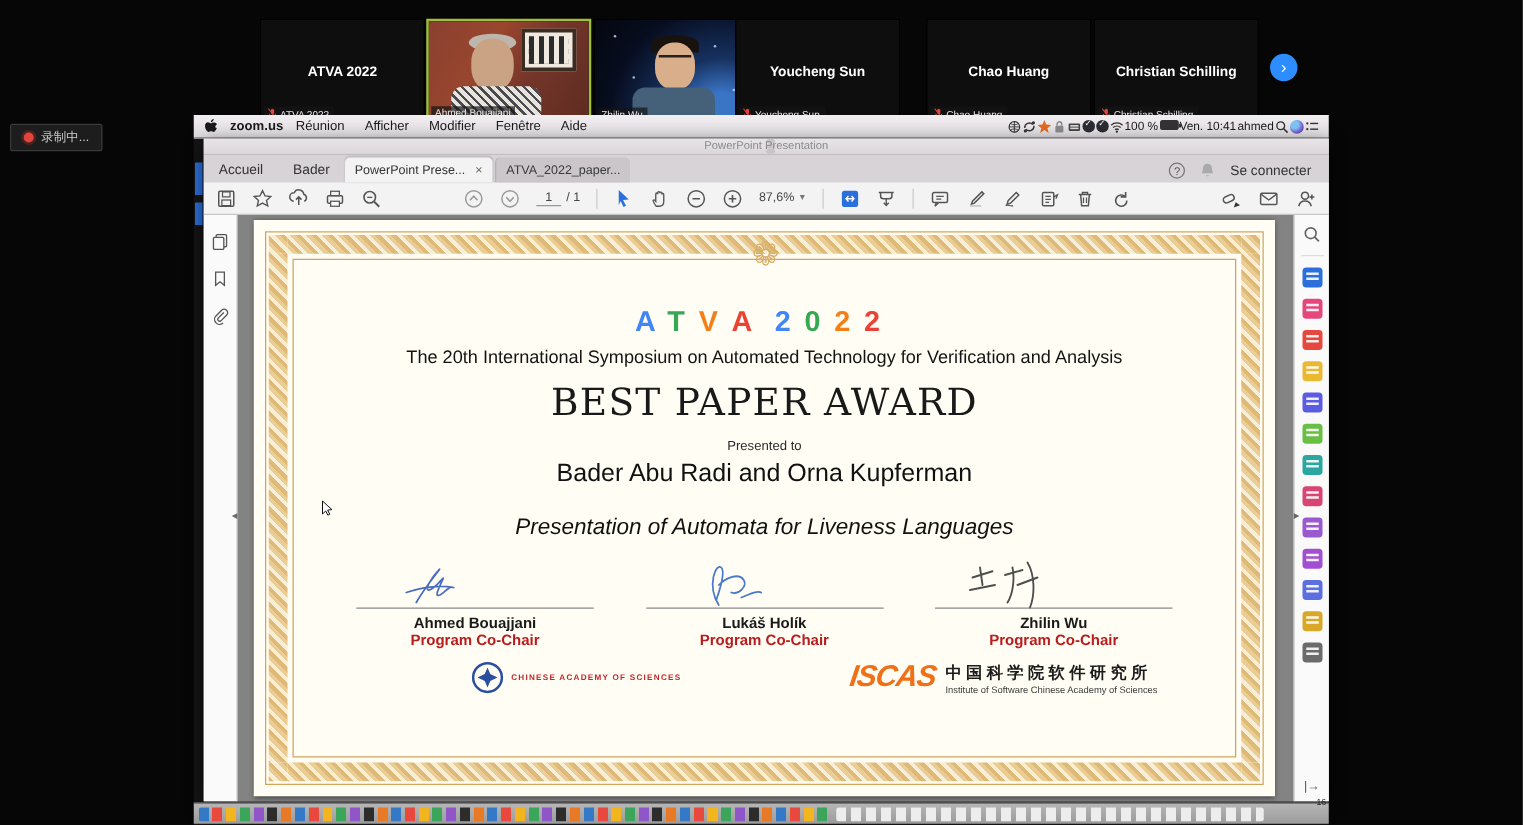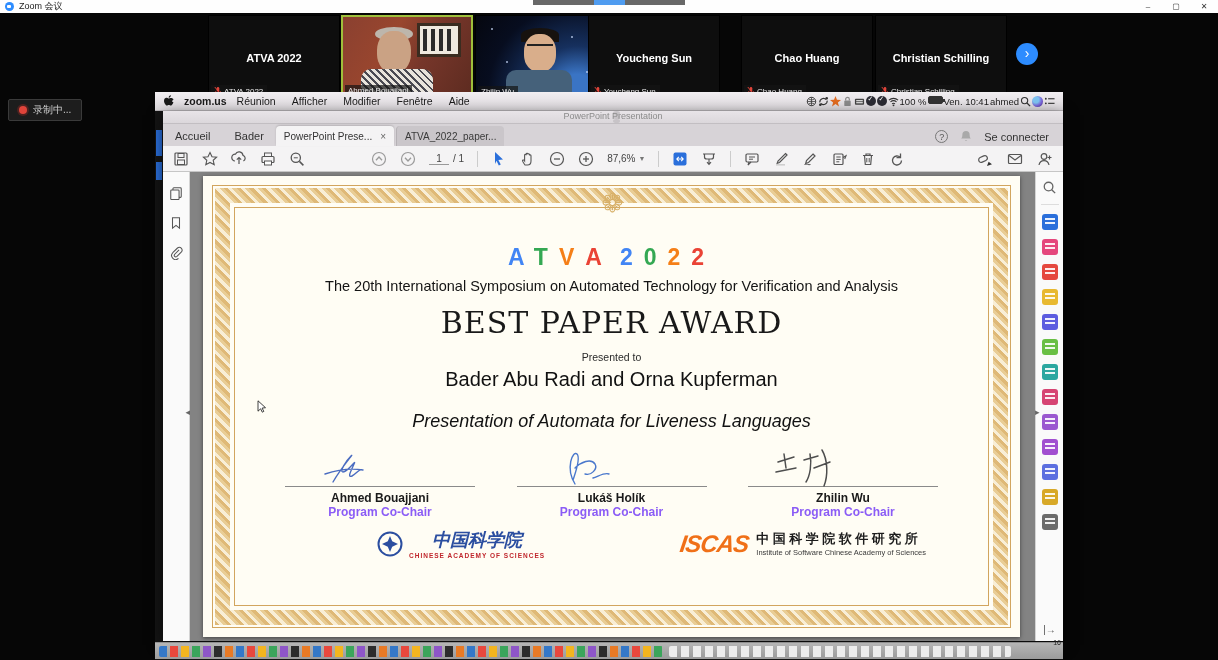--- a/index.html
+++ b/index.html
@@ -140,21 +140,21 @@
   .award { margin-top:11px; font-family:"DejaVu Serif","Liberation Serif",serif; font-size:30px;
       letter-spacing:1px; color:#191919; }
   .presented { margin-top:11px; font-size:10.5px; color:#2a2a2a; }
   .recipients { margin-top:5px; font-size:20px; color:#111; }
   .paper-title { margin-top:7px; font-size:18px; font-style:italic; color:#111; position:relative; }
   .cursor-svg { position:relative; top:2px; margin-right:3px; }
   .sig-row { margin-top:14px; display:flex; justify-content:space-between; padding:0 28px; }
   .sig-col { width:190px; }
   .sig-line { border-bottom:1px solid #8a8a8a; margin-top:-4px; }
   .sig-name { margin-top:4px; font-size:12px; font-weight:bold; color:#1a1a1a; }
-  .sig-role { font-size:12px; font-weight:bold; color:#8b5cf6; }
+  .sig-role { font-size:12px; font-weight:bold; color:#b91c1c; }
   .logo-row { margin-top:9px; display:flex; align-items:center; justify-content:space-between;
       padding:0 40px 0 120px; }
   .cas-logo { display:flex; align-items:center; gap:6px; }
   .cas-cn { font-size:18px; font-weight:bold; font-style:italic; color:#2b4ea0;
       font-family:"DejaVu Sans",sans-serif; }
   .cas-en { font-size:6.5px; font-weight:bold; color:#c0272d; letter-spacing:1px; text-align:left; }
   .iscas-logo { display:flex; align-items:center; gap:8px; }
   .iscas-abbr { font-size:24px; font-weight:900; font-style:italic; color:#f07018;
       transform:skewX(-8deg); letter-spacing:-1px; }
   .iscas-text { text-align:left; }
@@ -176,32 +176,20 @@
       border-radius:2px; }
   .dock-badge { position:absolute; right:2px; top:-4px; font-size:7px; color:#222; }
 
   svg { display:block; }
 </style>
 </head>
 <body>
 
 <div class="screen">
 
-  <div class="win-titlebar">
-    <span class="zoom-logo"></span>
-    <span class="win-title">Zoom 会议</span>
-    <div class="top-pill">
-        <span class="seg"></span>
-      </div>
-    <div class="win-controls">
-      <span>–</span>
-      <span>▢</span>
-      <span>✕</span>
-    </div>
-  </div>
 
   <div class="tile" style="left:208px">
     <div class="tile-center-name">ATVA 2022</div>
     <div class="tile-label">
       <svg class="mic-muted" viewBox="0 0 10 12" width="8" height="10">
           <rect x="3.4" y="1" width="3.2" height="5.6" rx="1.6" fill="#e0443a"></rect>
           <path d="M2 6a3 3 0 0 0 6 0" fill="none" stroke="#e0443a" stroke-width="1"></path>
           <line x1="1" y1="1" x2="9" y2="11" stroke="#e0443a" stroke-width="1.2"></line>
         </svg>
       <span>ATVA 2022</span>
@@ -542,21 +530,20 @@
                 </div>
               </div>
 
               <div class="logo-row">
                 <div class="cas-logo">
                   <svg width="26" height="26" viewBox="0 0 26 26">
                       <circle cx="13" cy="13" r="11.5" fill="none" stroke="#2b4ea0" stroke-width="2"></circle>
                       <path d="M13 5l2.2 5.2L21 13l-5.8 2.8L13 21l-2.2-5.2L5 13l5.8-2.8z" fill="#2b4ea0"></path>
                     </svg>
                   <div>
-                    <div class="cas-cn">中国科学院</div>
                     <div class="cas-en">CHINESE ACADEMY OF SCIENCES</div>
                   </div>
                 </div>
                 <div class="iscas-logo">
                   <span class="iscas-abbr">ISCAS</span>
                   <div class="iscas-text">
                     <div class="iscas-cn">中国科学院软件研究所</div>
                     <div class="iscas-en">Institute of Software Chinese Academy of Sciences</div>
                   </div>
                 </div>

